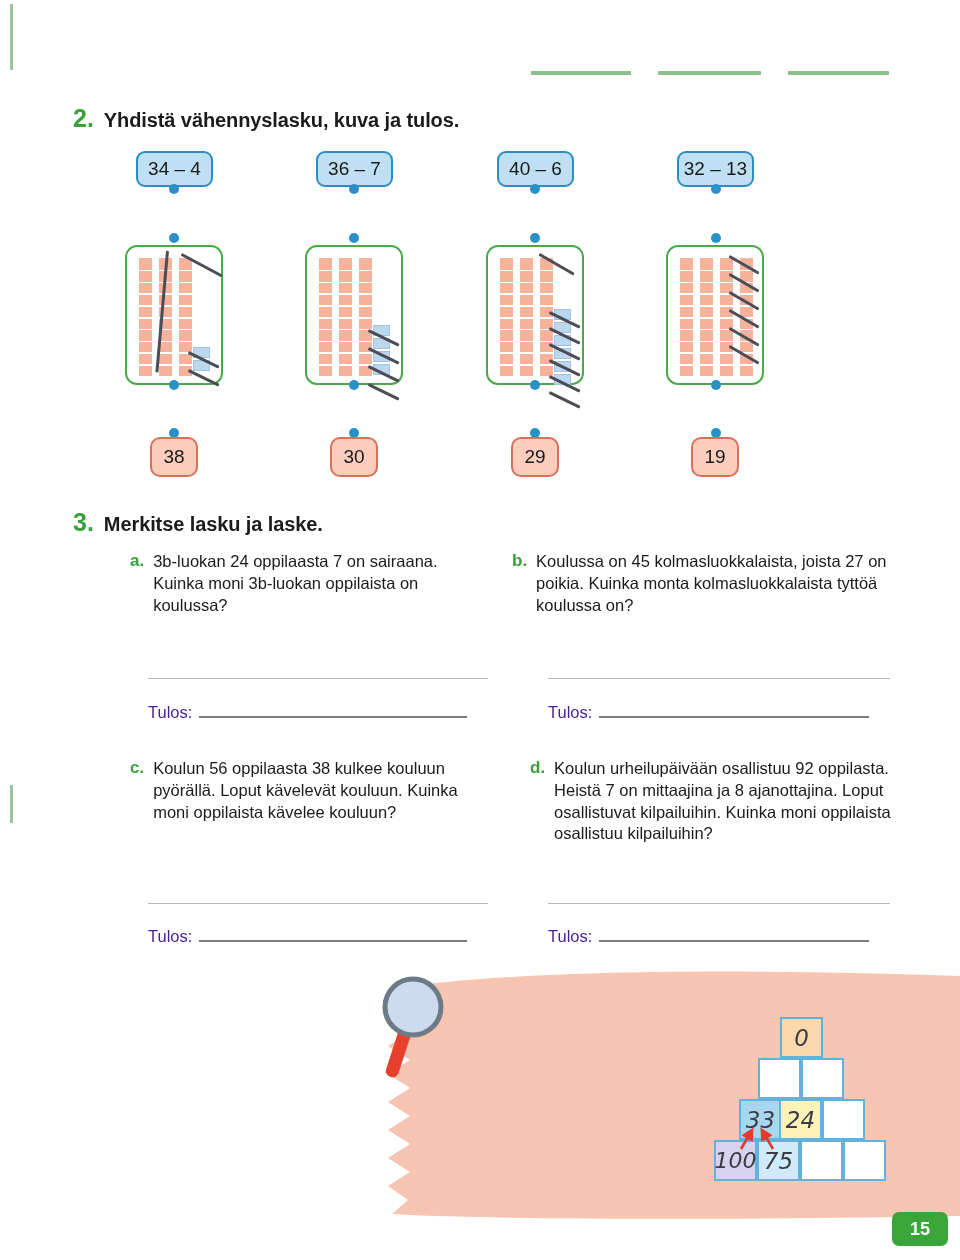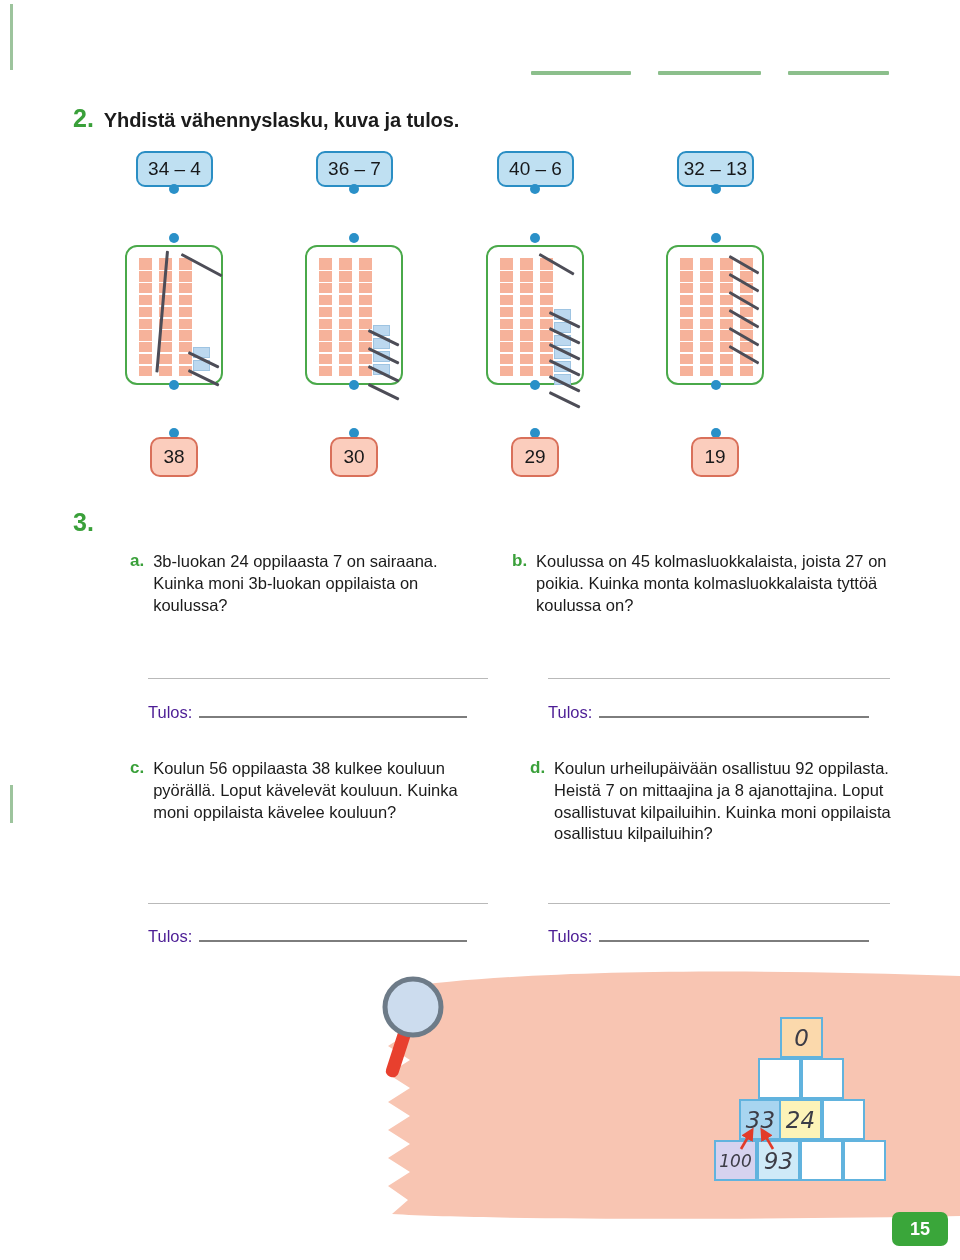--- a/index.html
+++ b/index.html
@@ -315,20 +315,21 @@
   <div class="dot" style="left:530px; top:428px;"></div>
   <div class="dot" style="left:711px; top:428px;"></div>
 
   <div class="res-box" style="left:150px; top:437px;">38</div>
   <div class="res-box" style="left:330px; top:437px;">30</div>
   <div class="res-box" style="left:511px; top:437px;">29</div>
   <div class="res-box" style="left:691px; top:437px;">19</div>
 
   <div class="ex-head" style="left:73px; top:508px;">
     <span class="ex-num">3.</span>
+    <span class="ex-title">Merkitse lasku ja laske.</span>
   </div>
 
   <div class="sub-item" style="left:130px; top:551px; width:340px;">
     <span class="sub-let">a.</span>
     <span class="sub-txt">3b-luokan 24 oppilaasta 7 on sairaana. Kuinka moni 3b-luokan oppilaista on koulussa?</span>
   </div>
 
   <div class="sub-item" style="left:512px; top:551px; width:380px;">
     <span class="sub-let">b.</span>
     <span class="sub-txt">Koulussa on 45 kolmasluokkalaista, joista 27 on poikia. Kuinka monta kolmasluokkalaista tyttöä koulussa on?</span>
@@ -386,22 +387,22 @@
 
     <div class="pcell c-orange" style="left:67px; top:0px;">0</div>
 
     <div class="pcell" style="left:45px; top:41px;"></div>
     <div class="pcell" style="left:88px; top:41px;"></div>
 
     <div class="pcell c-blue" style="left:26px; top:82px;">33</div>
     <div class="pcell c-yellow" style="left:66px; top:82px;">24</div>
     <div class="pcell" style="left:109px; top:82px;"></div>
 
-    <div class="pcell c-purple" style="left:1px;  top:123px; font-size:17px;">100</div>
-    <div class="pcell c-cyan" style="left:44px; top:123px;">93</div>
+    <div class="pcell c-purple" style="left:1px;  top:123px; font-size:22px;">100</div>
+    <div class="pcell c-cyan" style="left:44px; top:123px;">75</div>
     <div class="pcell" style="left:87px; top:123px;"></div>
     <div class="pcell" style="left:130px; top:123px;"></div>
 
     <svg class="arrow" width="70" height="40" viewBox="0 0 70 40" style="left:18px; top:106px;">
       <defs>
         <marker id="ah" markerWidth="5" markerHeight="5" refX="3" refY="2.5" orient="auto">
           <path d="M0,0 L5,2.5 L0,5 z" fill="#e23b2a"></path>
         </marker>
       </defs>
       <line x1="10" y1="26" x2="20" y2="9" stroke="#e23b2a" stroke-width="2.6" marker-end="url(#ah)"></line>

